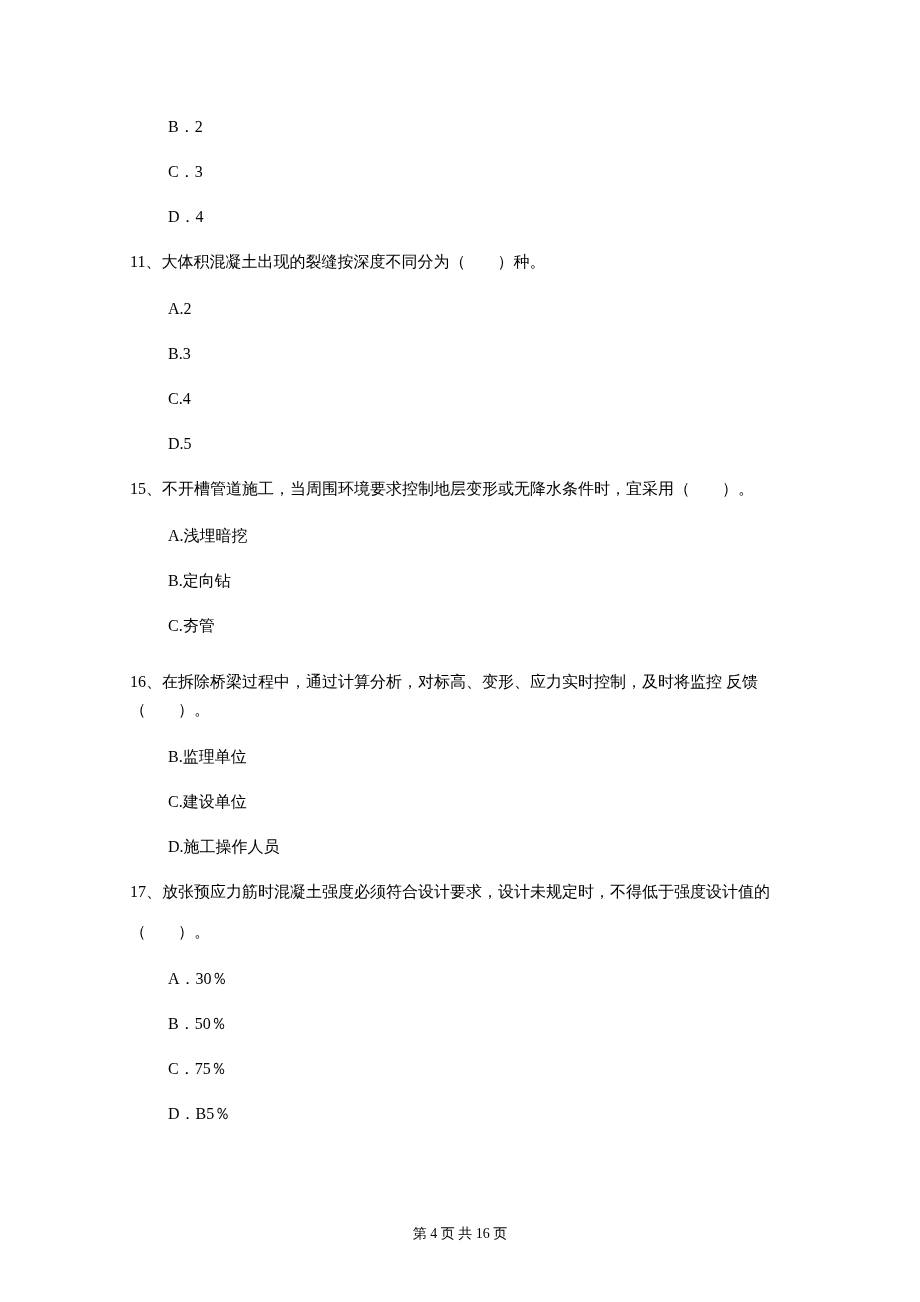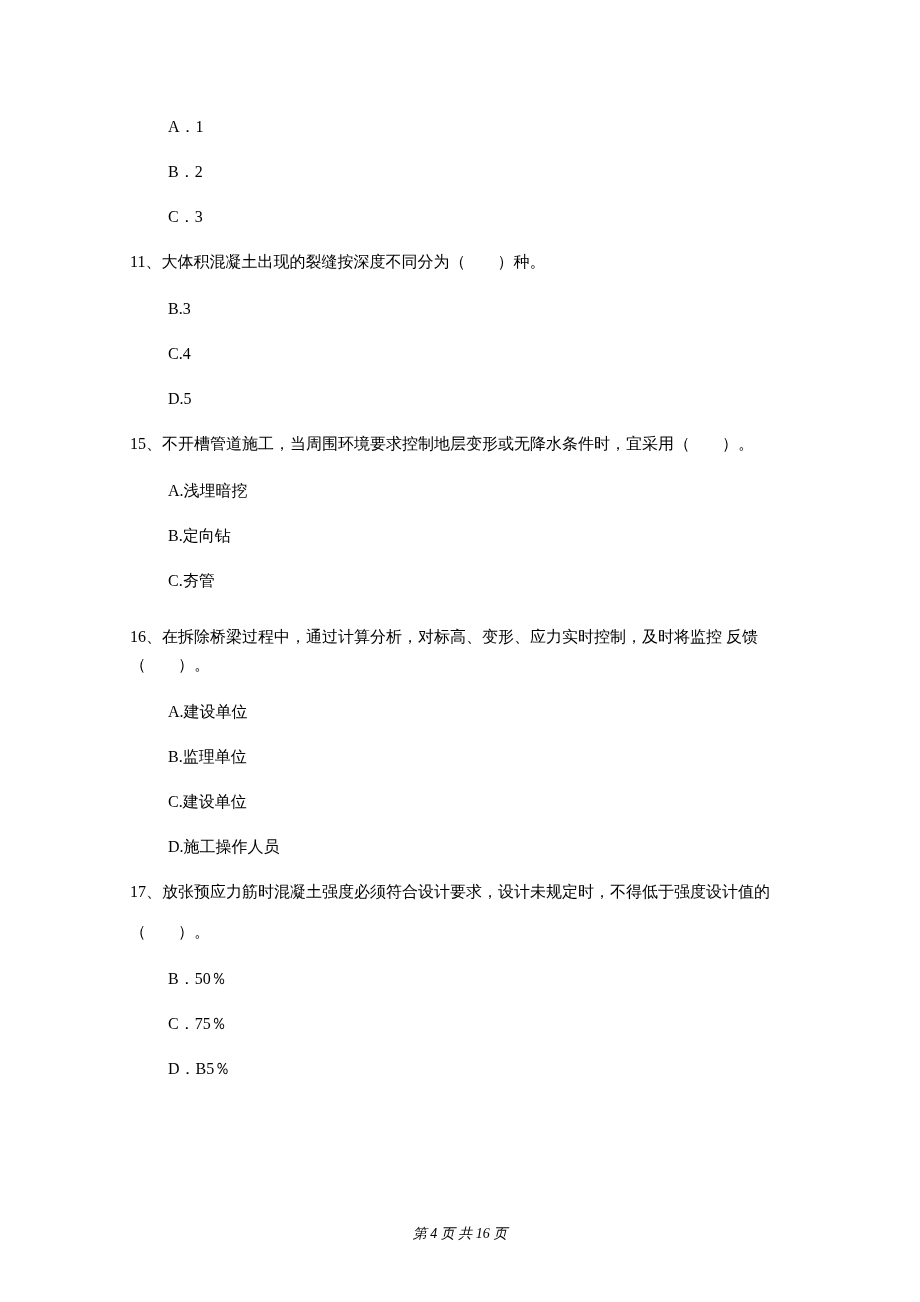--- a/index.html
+++ b/index.html
@@ -31,56 +31,56 @@
     .question-cont {
       margin-bottom: 23px;
     }
     .footer {
       position: absolute;
       bottom: 58px;
       left: 0;
       width: 100%;
       text-align: center;
       font-size: 14px;
-      font-style: italic;
     }
   </style>
 </head>
 <body>
 
 <div class="option-group">
-  <div class="option">A．1</div>
   <div class="option">B．2</div>
   <div class="option">C．3</div>
+  <div class="option">D．4</div>
 </div>
 
 <div class="question">11、大体积混凝土出现的裂缝按深度不同分为（　　）种。</div>
 <div class="option-group">
+  <div class="option">A.2</div>
   <div class="option">B.3</div>
   <div class="option">C.4</div>
   <div class="option">D.5</div>
 </div>
 
 <div class="question">15、不开槽管道施工，当周围环境要求控制地层变形或无降水条件时，宜采用（　　）。</div>
 <div class="option-group">
   <div class="option">A.浅埋暗挖</div>
   <div class="option">B.定向钻</div>
   <div class="option">C.夯管</div>
 </div>
 
 <div class="question" style="margin-bottom:4px;margin-top:32px;">16、在拆除桥梁过程中，通过计算分析，对标高、变形、应力实时控制，及时将监控 反馈</div>
 <div class="question-cont">（　　）。</div>
 <div class="option-group">
-  <div class="option">A.建设单位</div>
   <div class="option">B.监理单位</div>
   <div class="option">C.建设单位</div>
   <div class="option">D.施工操作人员</div>
 </div>
 
 <div class="question" style="margin-bottom:16px;">17、放张预应力筋时混凝土强度必须符合设计要求，设计未规定时，不得低于强度设计值的</div>
 <div class="question-cont">（　　）。</div>
 <div class="option-group">
+  <div class="option">A．30％</div>
   <div class="option">B．50％</div>
   <div class="option">C．75％</div>
   <div class="option" style="margin-bottom:0;">D．B5％</div>
 </div>
 
 <div class="footer">第 4 页 共 16 页</div>
 
 </body></html>

